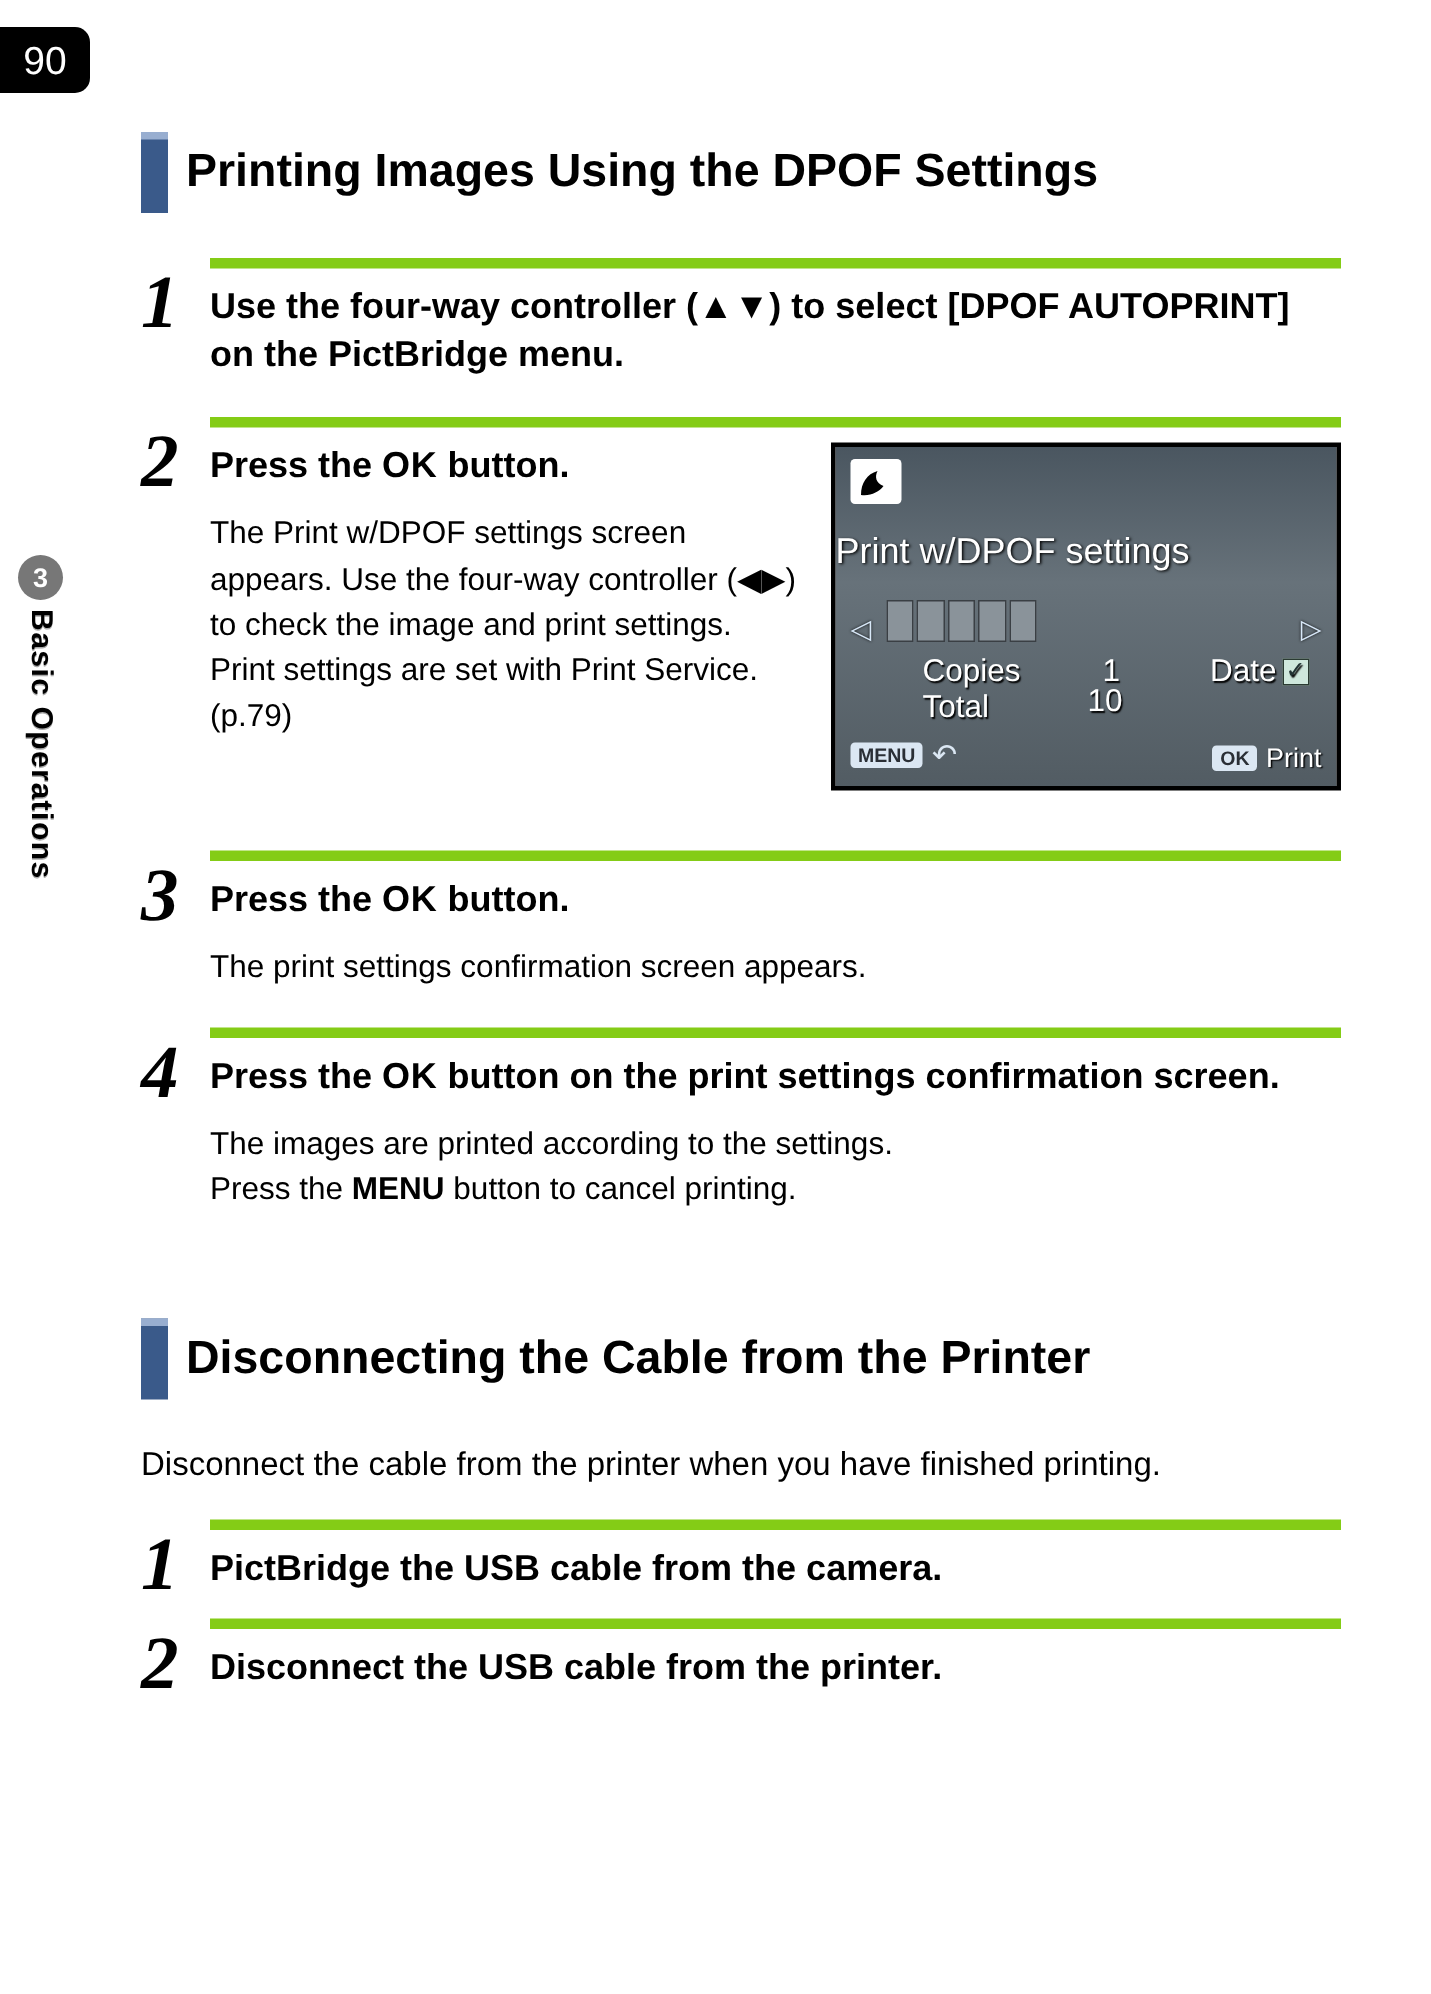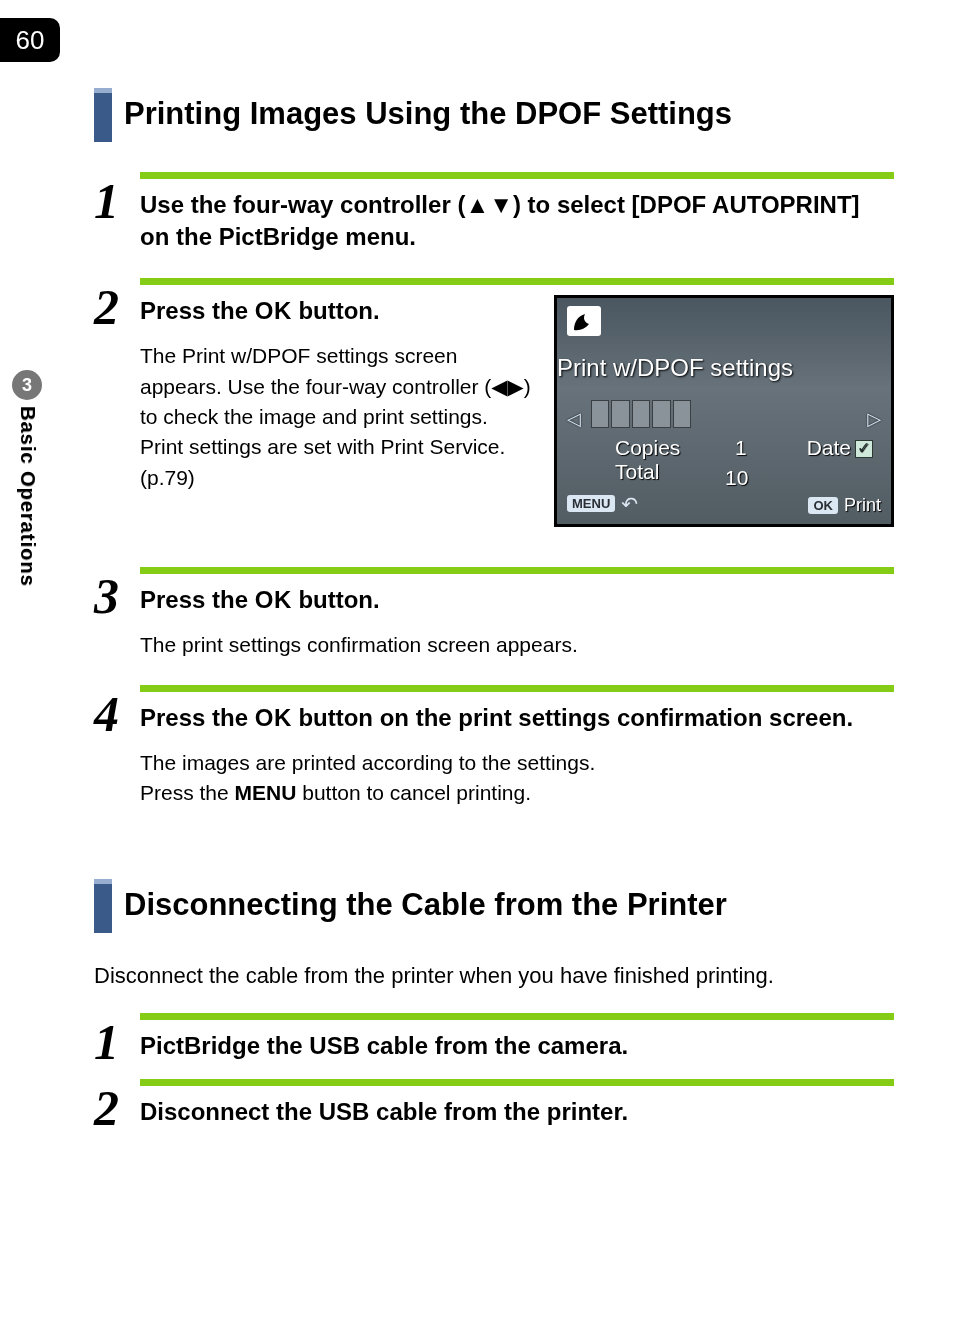--- a/index.html
+++ b/index.html
@@ -43,40 +43,40 @@
   .lcd-arrow.right { right: 10px; }
   .lcd-thumbs { position: absolute; top: 102px; left: 34px; width: 100px; height: 28px; display:flex; gap:2px; }
   .lcd-thumbs div { flex:1; background:#8a939a; border:1px solid #3a3f44; }
   .lcd-line { position: absolute; color: #fff; font-size: 21px; text-shadow: 1px 1px 1px #000; }
   .lcd-copies { top: 138px; left: 58px; }
   .lcd-copies-val { top: 138px; left: 178px; }
   .lcd-date { top: 138px; right: 18px; }
   .lcd-date .chk { display:inline-block; width:18px; height:18px; background:#cfe8dc; border:1px solid #2a3a32; vertical-align:middle; position:relative; margin-left:4px; }
   .lcd-date .chk::after { content:"✓"; position:absolute; left:1px; top:-3px; font-size:16px; color:#233; }
   .lcd-total { top: 162px; left: 58px; }
-  .lcd-total-val { top: 168px; left: 168px; }
+  .lcd-total-val { top: 158px; left: 168px; }
   .lcd-menu { position: absolute; bottom: 8px; left: 10px; display:flex; align-items:center; gap:6px; }
   .lcd-menu .tag { background:#dbe7f3; color:#2a2f36; font-size:13px; font-weight:bold; padding:1px 5px; border-radius:3px; }
   .lcd-menu .ret { color:#dbe7f3; font-size:20px; }
   .lcd-ok { position: absolute; bottom: 8px; right: 10px; display:flex; align-items:center; gap:6px; }
   .lcd-ok .tag { background:#dbe7f3; color:#2a2f36; font-size:13px; font-weight:bold; padding:1px 5px; border-radius:3px; }
   .lcd-ok .txt { color:#fff; font-size:18px; text-shadow:1px 1px 1px #000; }
 
   .section2 { margin-top: 70px; }
   .intro { font-size: 22px; margin: 22px 0 10px 0; }
 
   .ok-glyph { font-weight: bold; letter-spacing: 0.5px; }
 </style>
 </head>
 <body>
 
 <div class="page">
 
   <div class="page-tab">
-    <span>60</span>
+    <span>90</span>
   </div>
 
   <div class="side-label">
     <div class="side-circle">
       <span>3</span>
     </div>
     <div class="side-text">Basic Operations</div>
   </div>
 
   <div class="content">

